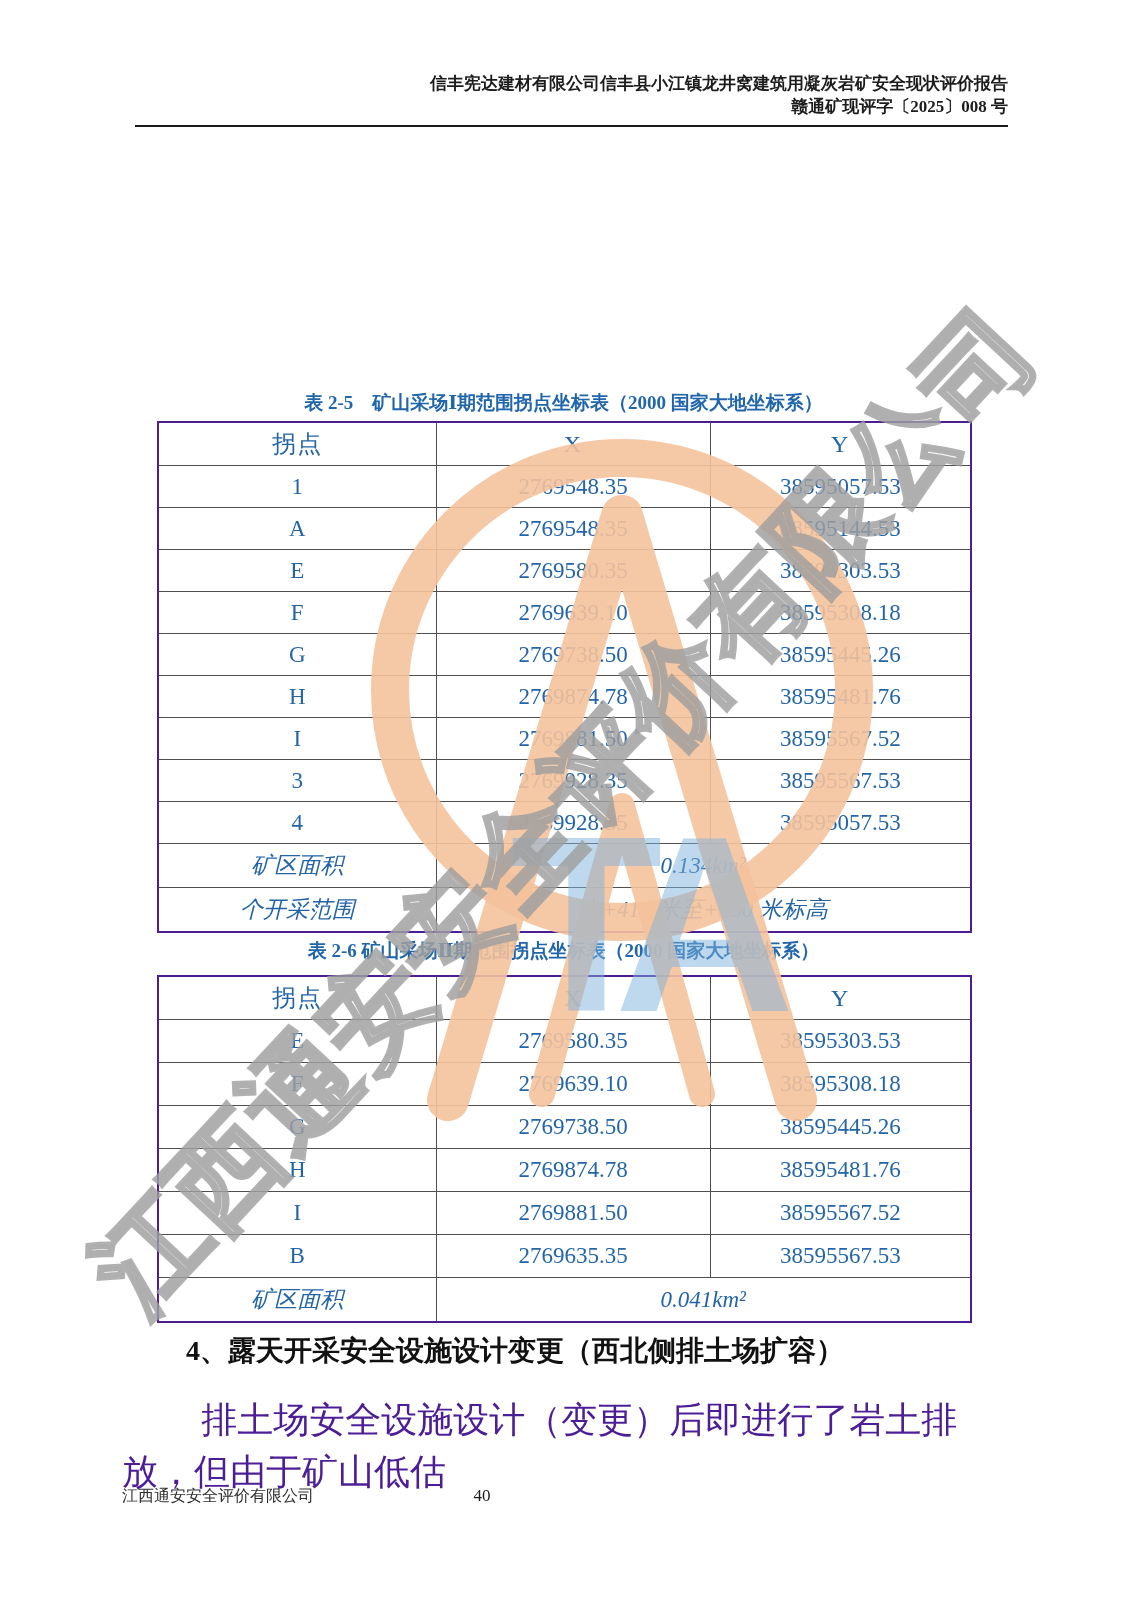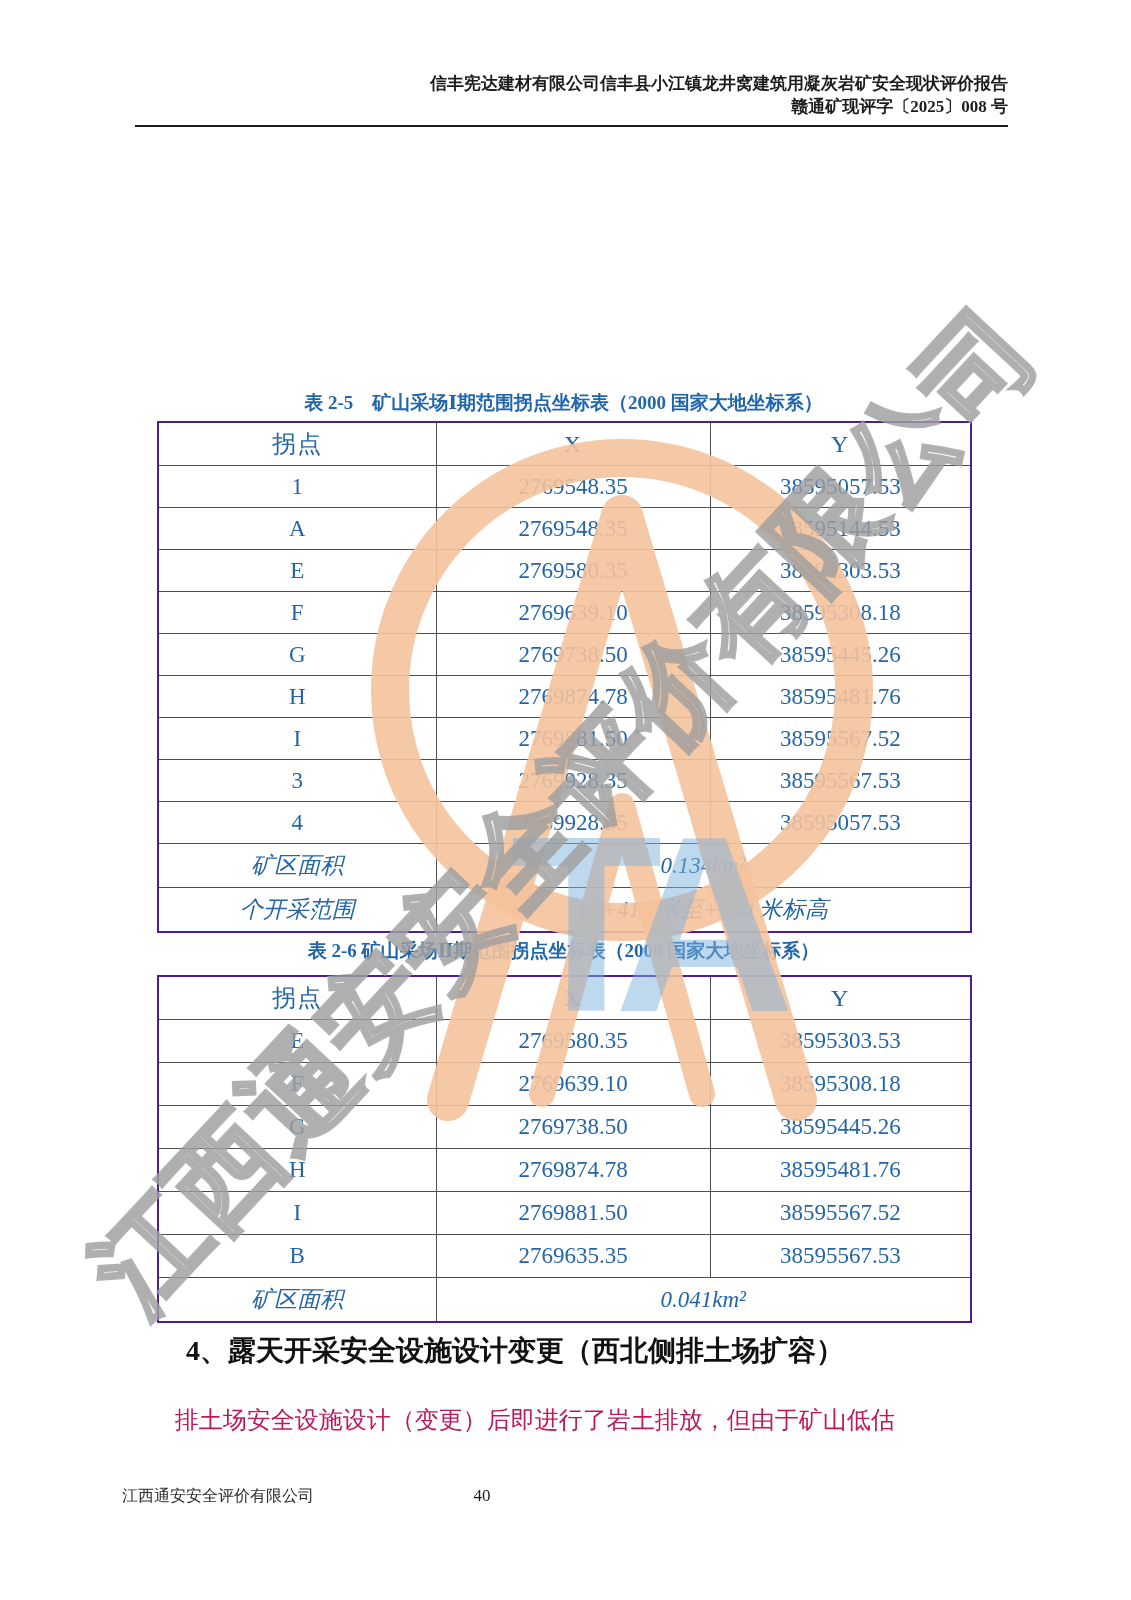--- a/index.html
+++ b/index.html
@@ -30,21 +30,21 @@
   .footer-company{position:absolute;left:122px;top:1486px;font-size:16px;color:#2e2e2e;z-index:2;}
   .footer-page{position:absolute;left:0;top:1486px;width:964px;text-align:center;
                font-size:17px;color:#1c1c1c;z-index:2;}
 
   
   .para1{position:absolute;left:122px;top:124px;width:888px;
          font-size:28px;line-height:55px;color:#2b6cae;text-align:justify;z-index:2;}
   .sec-heading{position:absolute;left:186px;top:1332px;width:840px;
                font-size:28px;font-weight:bold;color:#111;z-index:2;}
   .para2{position:absolute;left:122px;top:1394px;width:888px;text-indent:2.2em;
-         font-size:24px;color:#be185d;line-height:52px;z-index:2;}
+         font-size:36px;color:#4c1d95;line-height:52px;z-index:2;}
 
   
   .tbl-title{position:absolute;left:157px;width:813px;text-align:center;
              font-size:19px;font-weight:bold;color:#2166ab;z-index:2;}
   .t1-title{top:390px;}
   .t2-title{top:938px;}
   table.coords{position:absolute;left:157px;width:813px;border-collapse:collapse;
                table-layout:fixed;z-index:2;background:transparent;}
   .t1{top:421px;}
   .t2{top:975px;}

